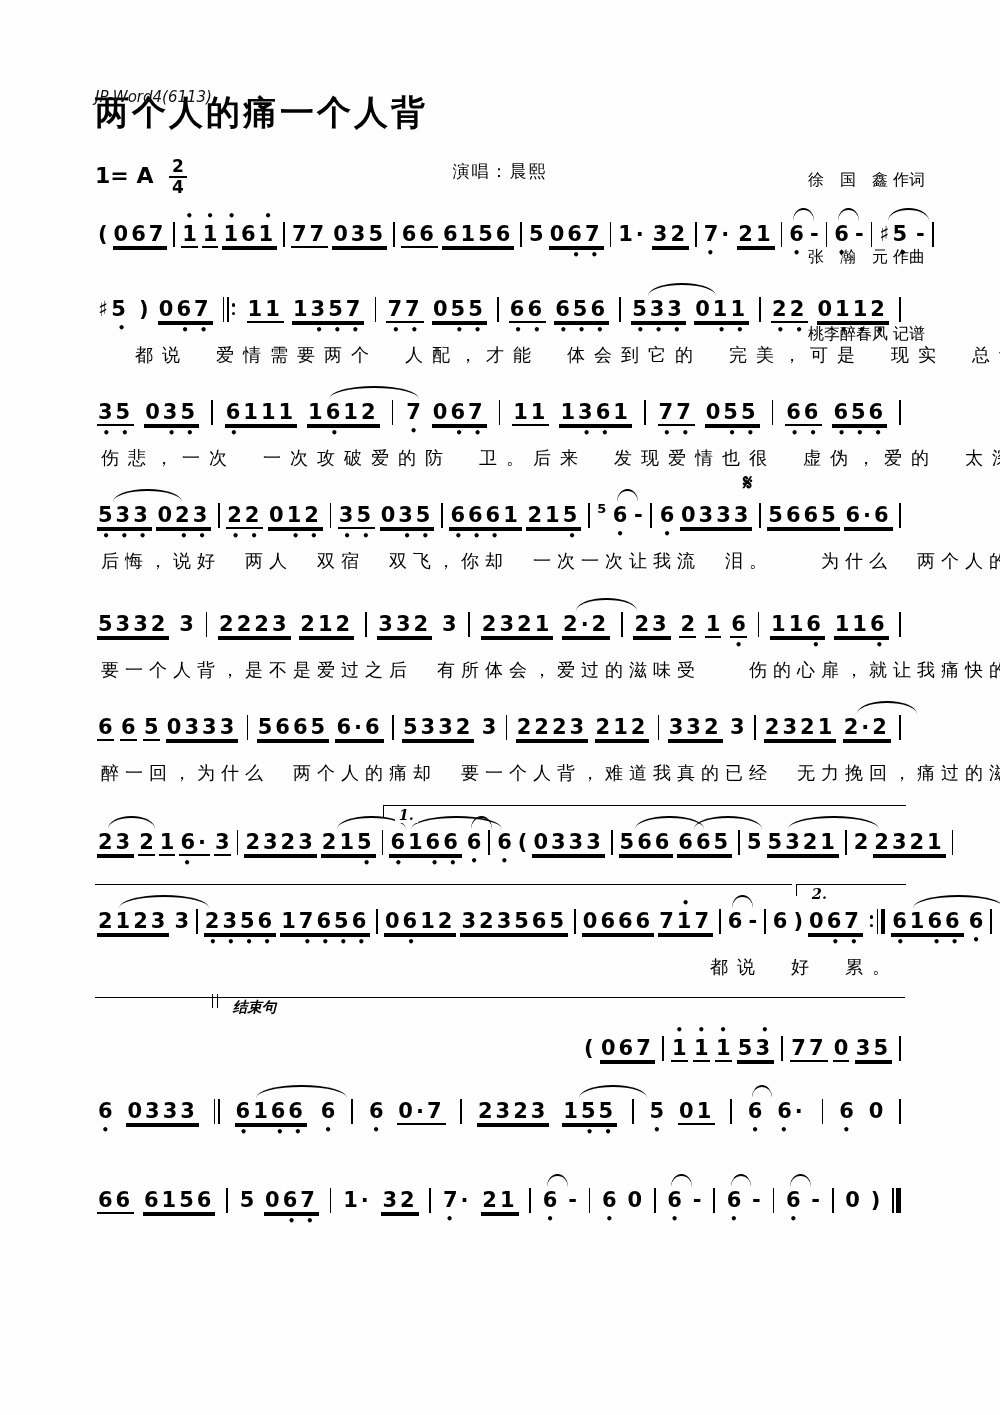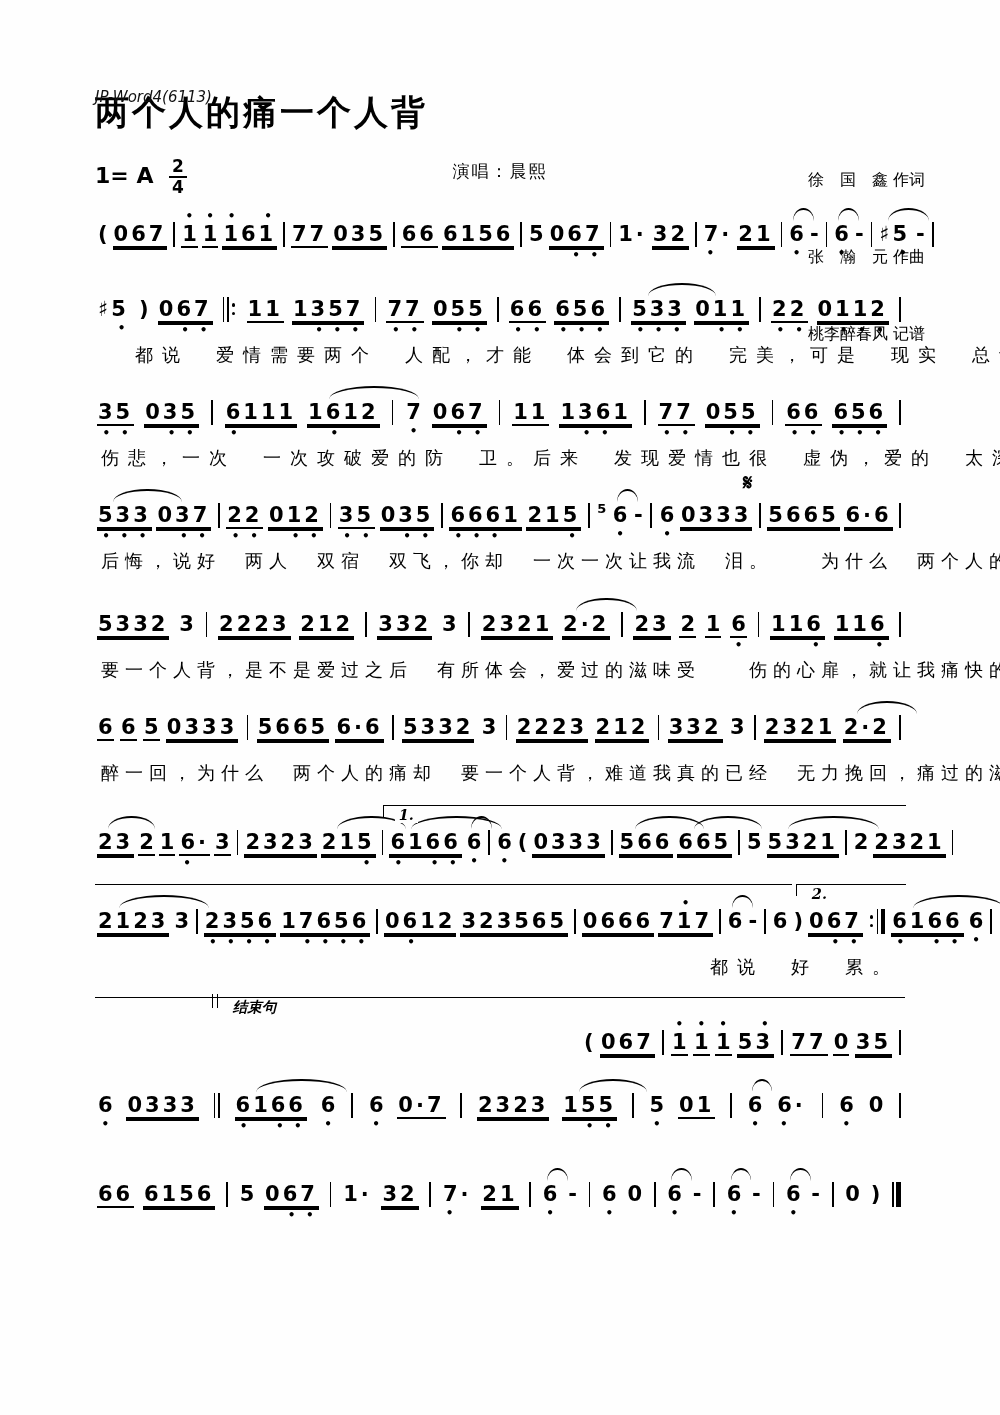--- a/index.html
+++ b/index.html
@@ -11,21 +11,21 @@
   .credits{position:absolute;top:116px;right:75px;font-size:16px;line-height:1.6;white-space:pre}
   .credits div{text-align:right}
   .singer{text-align:center;font-size:17px;margin-top:24px;letter-spacing:2px}
   .keysig{position:absolute;top:158px;left:95px;font-size:22px;font-weight:bold}
   .frac{display:inline-block;vertical-align:middle;text-align:center;line-height:1;font-size:17px;margin-left:8px;font-weight:bold}
   .frac .n{display:block;border-bottom:2px solid #000;padding:0 3px 1px 3px}
   .frac .d{display:block;padding-top:1px}
 
   .score{margin-top:14px}
   .system{position:relative;padding-top:16px}
-  .system.tail{padding-top:24px}
+  .system.tail{padding-top:30px}
   .cells{display:flex;justify-content:space-between;align-items:flex-start;width:100%}
   .system.tail .cells{width:40%;margin-left:60%}
   .grp{position:relative;display:inline-block;margin:9px 2px 12px 2px;font-weight:bold;font-size:21px}
   .txt{display:block;position:relative;line-height:24px;letter-spacing:3px;padding:0 1px;white-space:pre}
   .u1>.txt{border-bottom:2px solid #000}
   .u2>.txt{border-bottom:2px solid #000}
   .u2>.txt::after{content:"";position:absolute;left:0;right:0;bottom:-4px;height:2px;background:#000}
   .dots-lo{position:absolute;left:0;right:0;bottom:-11px;display:flex}
   .dots-hi{position:absolute;left:0;right:0;top:-10px;display:flex}
   .dcell{flex:1;text-align:center;font-size:12px;line-height:8px;font-weight:bold}
@@ -432,21 +432,21 @@
         <div class="cells">
           <span class="grp u2 slur">
             <span class="txt">533</span>
             <span class="dots-lo">
               <i class="dcell" style="font-style: normal;">•</i>
               <i class="dcell" style="font-style: normal;">•</i>
               <i class="dcell" style="font-style: normal;">•</i>
             </span>
           </span>
           <span class="grp u2">
-            <span class="txt">037</span>
+            <span class="txt">023</span>
             <span class="dots-lo">
               <i class="dcell" style="font-style: normal;"></i>
               <i class="dcell" style="font-style: normal;">•</i>
               <i class="dcell" style="font-style: normal;">•</i>
             </span>
           </span>
           <span class="bar">
             <i class="bl"></i>
           </span>
           <span class="grp u1">

